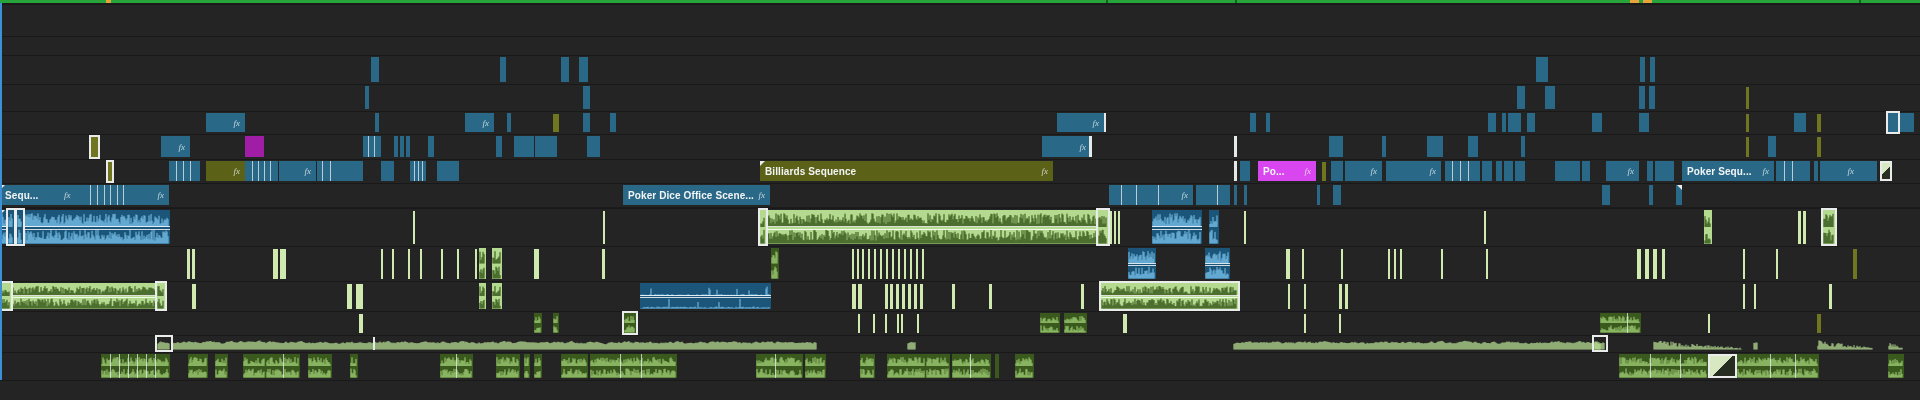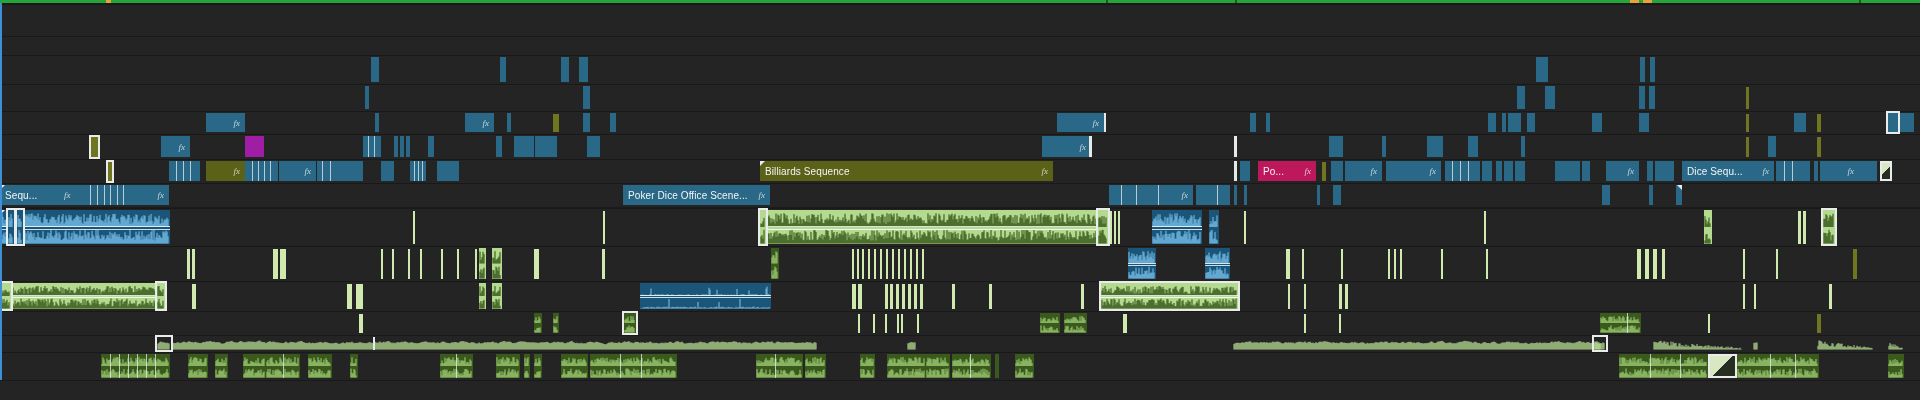--- a/index.html
+++ b/index.html
@@ -5,21 +5,21 @@
   html,body{margin:0;padding:0;background:#111;}
   .stage{position:relative;width:1920px;height:400px;background:#1b1b1b;overflow:hidden;
          font-family:"Liberation Sans",sans-serif;}
   .renderbar{position:absolute;left:0;top:0;width:1920px;height:3px;}
   .rb-marker{position:absolute;top:0;height:3px;}
   .playhead{position:absolute;width:2px;z-index:50;}
   .track{position:absolute;left:0;width:1920px;background:#242424;border-top:1px solid #191919;}
   .clip{position:absolute;box-sizing:border-box;overflow:hidden;}
   .clip.sel{box-shadow:0 0 0 2px #e9eceb;z-index:6;}
   .tr{background:linear-gradient(135deg,#d7e8c2 0 50%,#272d20 50% 100%);border:2px solid #e9eceb;z-index:7;}
-  .lbl{position:absolute;left:5px;top:50%;transform:translateY(-50%);font-size:10px;font-weight:normal;
+  .lbl{position:absolute;left:5px;top:50%;transform:translateY(-50%);font-size:10px;font-weight:bold;
        color:#f2f5f6;white-space:nowrap;letter-spacing:.1px;}
   .fxb{position:absolute;right:5px;top:50%;transform:translateY(-50%);font-size:9px;font-style:italic;
        color:rgba(235,242,245,.78);font-family:"Liberation Serif",serif;}
   .fxb.mid{right:auto;}
   .sep{position:absolute;top:0;bottom:0;width:1px;background:rgba(230,238,240,.75);}
   .vol{position:absolute;left:0;right:0;height:1px;background:rgba(255,255,255,.8);}
   .corner{position:absolute;width:0;height:0;border-top:5px solid #eceeee;}
   .corner.l{left:0;top:0;border-right:5px solid transparent;}
   .corner.r{right:0;top:0;border-left:5px solid transparent;}
   svg{position:absolute;left:0;top:1px;}
@@ -150,21 +150,21 @@
           <div class="sep" style="left: 12px;"></div>
         </div>
         <div class="clip vb" style="left: 437px; width: 22px; top: 1px; height: 20px; background: rgb(42, 104, 136);"></div>
         <div class="clip vo" style="left: 760px; width: 293px; top: 1px; height: 20px; background: rgb(92, 97, 24);">
           <span class="lbl">Billiards Sequence</span>
           <span class="fxb">fx</span>
           <div class="corner l"></div>
         </div>
         <div class="clip vw" style="left: 1234px; width: 3px; top: 1px; height: 20px; background: rgb(230, 233, 234);"></div>
         <div class="clip vb" style="left: 1240px; width: 10px; top: 1px; height: 20px; background: rgb(42, 104, 136);"></div>
-        <div class="clip vb" style="left: 1258px; width: 58px; top: 1px; height: 20px; background: #be185d;">
+        <div class="clip vb" style="left: 1258px; width: 58px; top: 1px; height: 20px; background: #d946ef;">
           <span class="lbl">Po...</span>
           <span class="fxb">fx</span>
         </div>
         <div class="clip so" style="left: 1322px; width: 4px; top: 2px; height: 19px; background: rgb(112, 118, 31);"></div>
         <div class="clip vb" style="left: 1331px; width: 12px; top: 1px; height: 20px; background: rgb(42, 104, 136);"></div>
         <div class="clip vb" style="left: 1345px; width: 37px; top: 1px; height: 20px; background: rgb(42, 104, 136);">
           <span class="fxb">fx</span>
         </div>
         <div class="clip vb" style="left: 1386px; width: 55px; top: 1px; height: 20px; background: rgb(42, 104, 136);">
           <span class="fxb">fx</span>
@@ -179,21 +179,21 @@
         <div class="clip vb" style="left: 1504px; width: 9px; top: 1px; height: 20px; background: rgb(42, 104, 136);"></div>
         <div class="clip vb" style="left: 1515px; width: 10px; top: 1px; height: 20px; background: rgb(42, 104, 136);"></div>
         <div class="clip vb" style="left: 1555px; width: 25px; top: 1px; height: 20px; background: rgb(42, 104, 136);"></div>
         <div class="clip vb" style="left: 1582px; width: 8px; top: 1px; height: 20px; background: rgb(42, 104, 136);"></div>
         <div class="clip vb" style="left: 1606px; width: 33px; top: 1px; height: 20px; background: rgb(42, 104, 136);">
           <span class="fxb">fx</span>
         </div>
         <div class="clip vb" style="left: 1647px; width: 6px; top: 1px; height: 20px; background: rgb(42, 104, 136);"></div>
         <div class="clip vb" style="left: 1655px; width: 19px; top: 1px; height: 20px; background: rgb(42, 104, 136);"></div>
         <div class="clip vb" style="left: 1682px; width: 92px; top: 1px; height: 20px; background: rgb(42, 104, 136);">
-          <span class="lbl">Dice Sequ...</span>
+          <span class="lbl">Poker Sequ...</span>
           <span class="fxb">fx</span>
         </div>
         <div class="clip vb" style="left: 1776px; width: 34px; top: 1px; height: 20px; background: rgb(42, 104, 136);">
           <div class="sep" style="left: 8px;"></div>
           <div class="sep" style="left: 16px;"></div>
         </div>
         <div class="clip vb" style="left: 1814px; width: 4px; top: 1px; height: 20px; background: rgb(42, 104, 136);"></div>
         <div class="clip vb" style="left: 1820px; width: 39px; top: 1px; height: 20px; background: rgb(42, 104, 136);">
           <span class="fxb">fx</span>
         </div>

